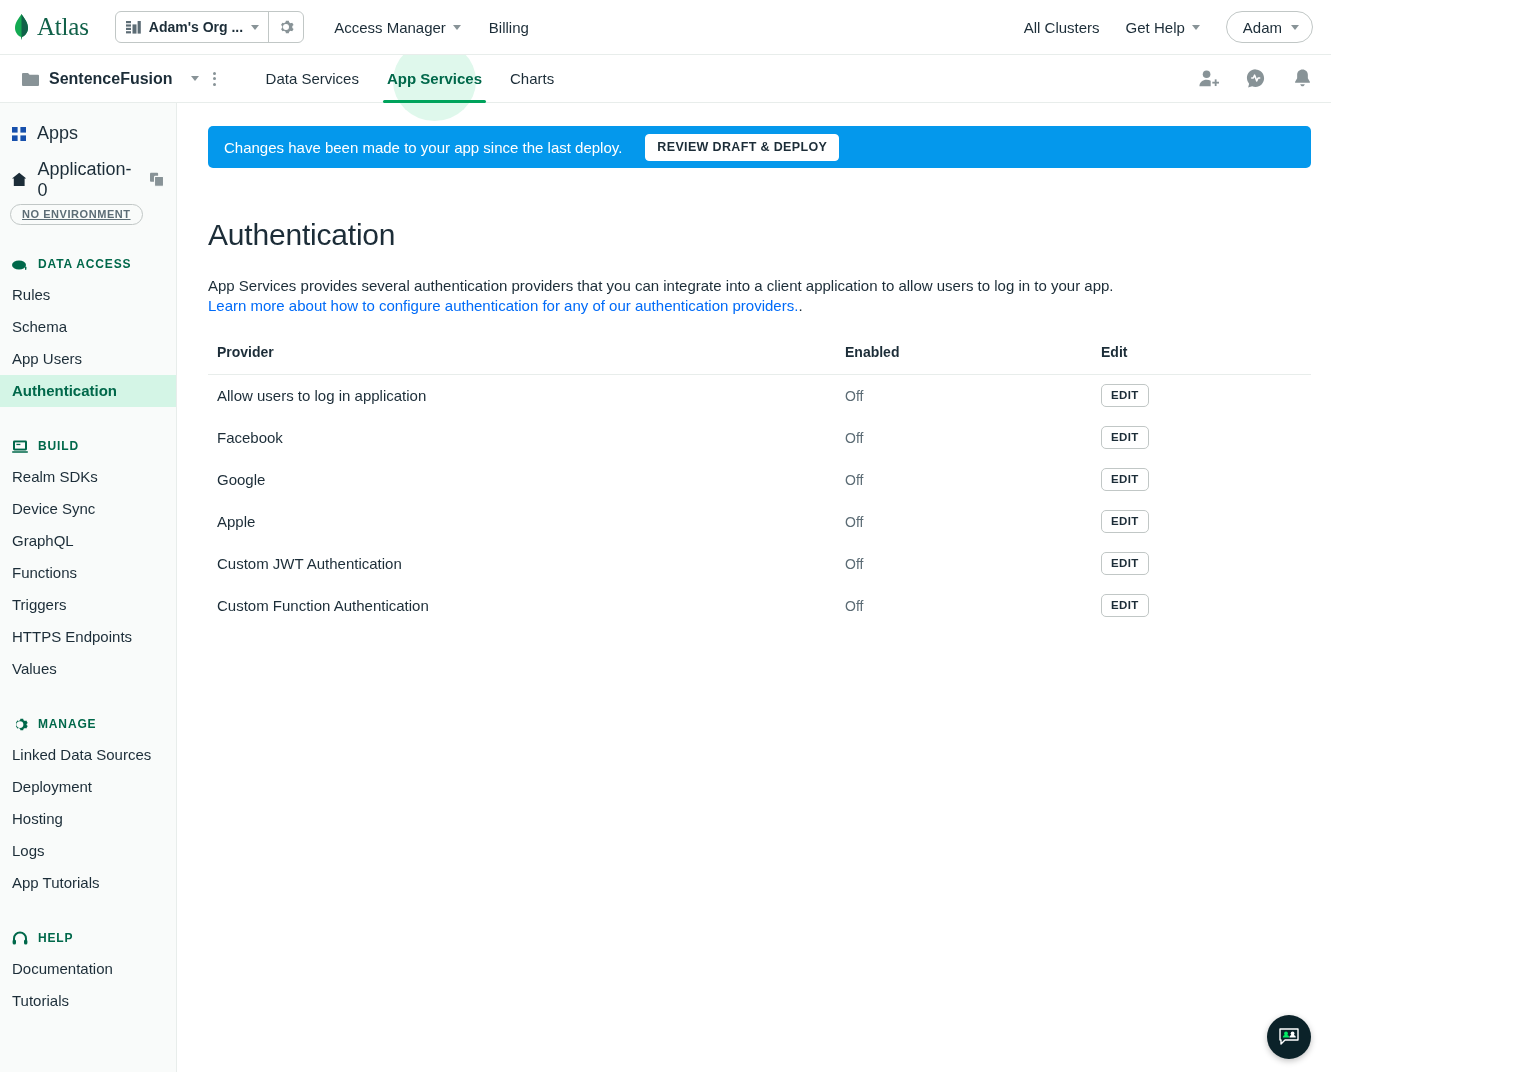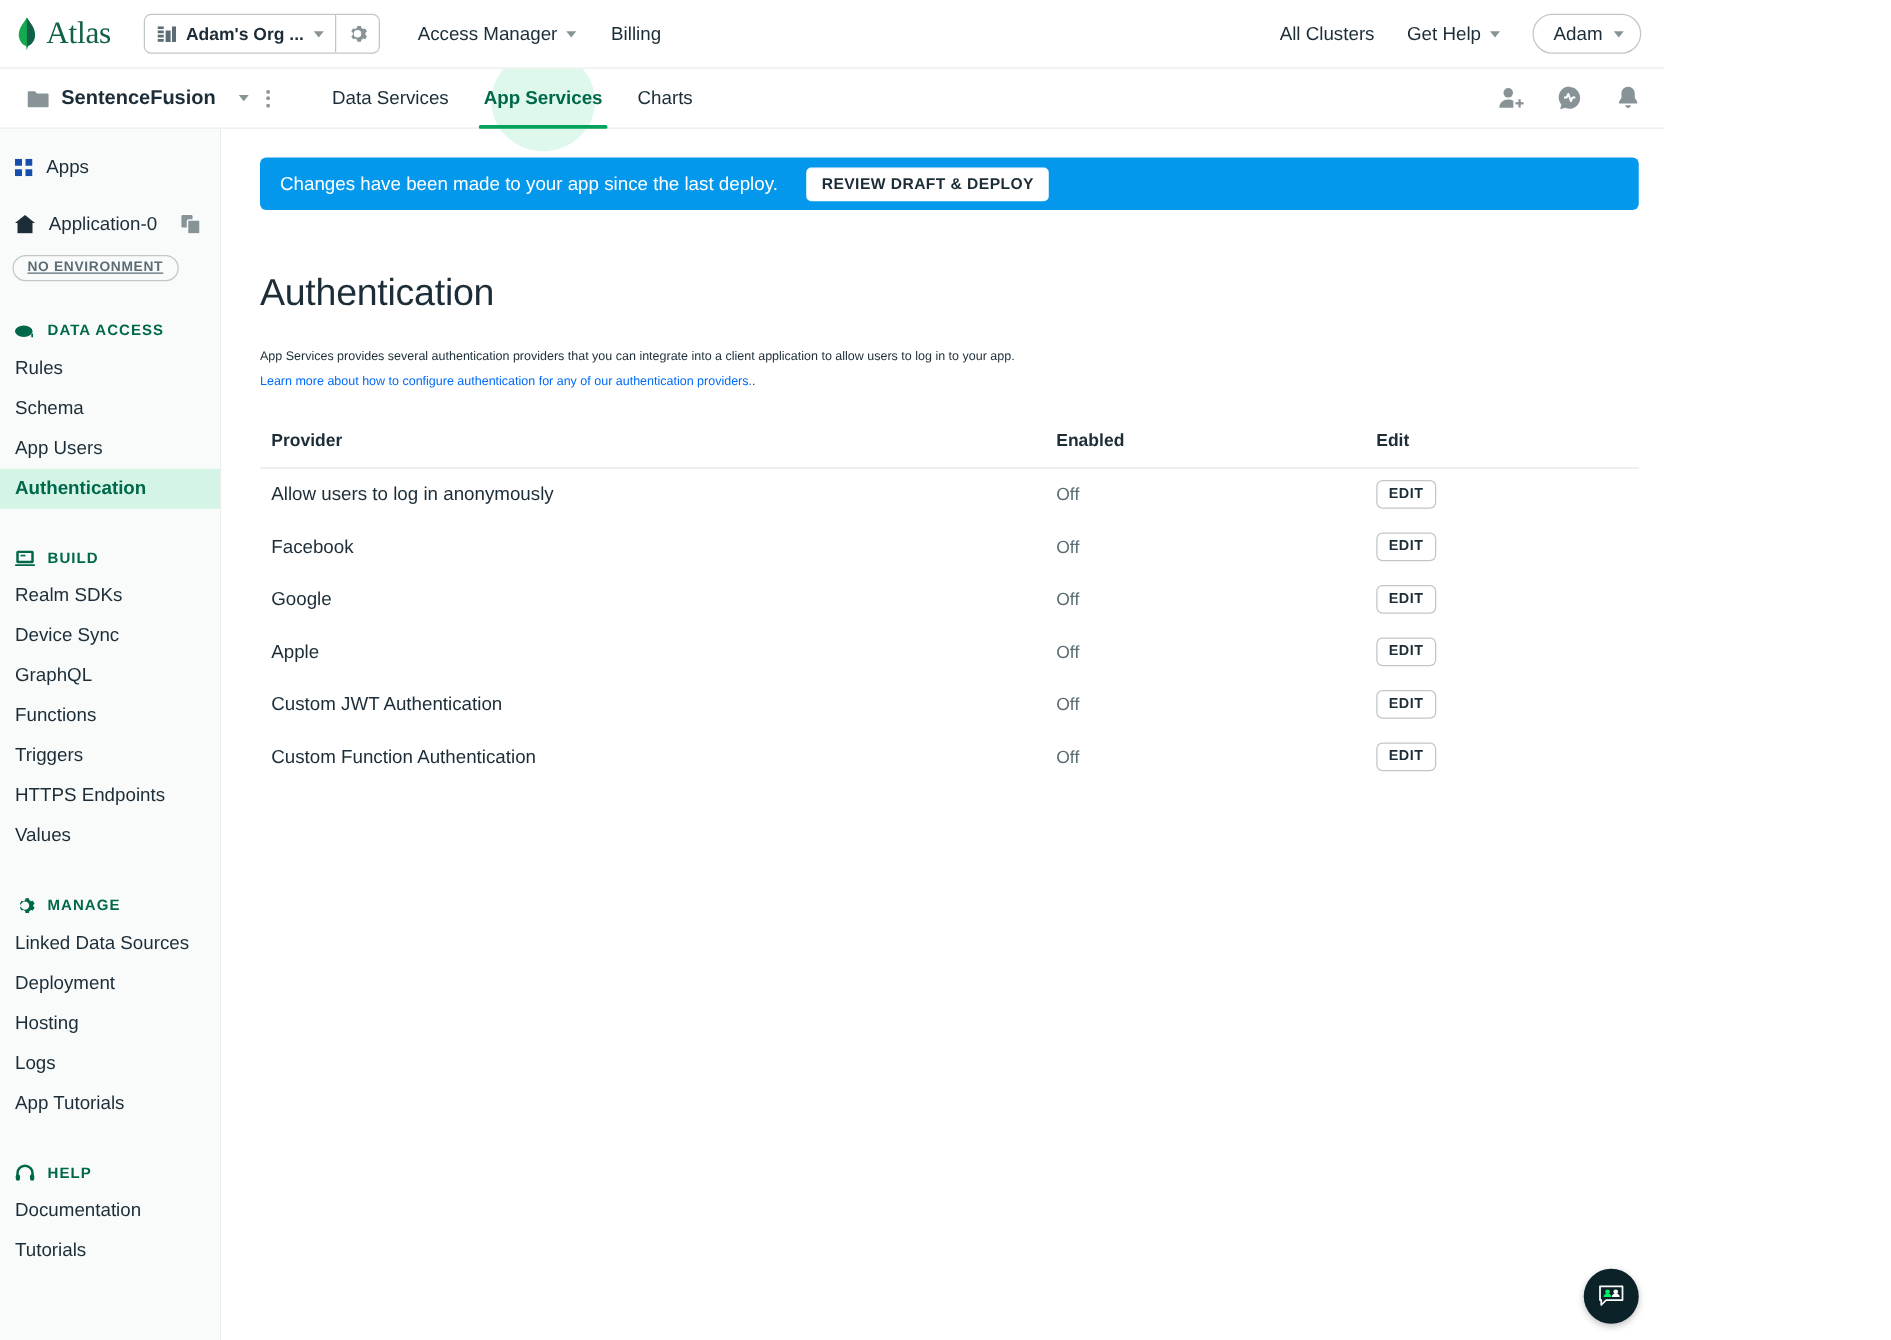--- a/index.html
+++ b/index.html
@@ -85,21 +85,21 @@
   .body { display: flex; flex: 1; min-height: 0; position: relative; }
 
   
   .sidebar {
     width: 177px; min-width: 177px;
     background: #f9fbfa; border-right: 1px solid #e8edeb;
     padding-top: 14px; overflow: hidden;
   }
   .sb-row { display: flex; align-items: center; gap: 11px; padding: 0 12px; height: 33px; }
   .sb-apps-ico { width: 14px; height: 14px; display:block; }
-  .sb-txt { font-size: 15px; color: #1c2d38; }
+  .sb-txt { font-size: 18px; color: #1c2d38; }
   .sb-home-ico { width: 16px; height: 15px; display:block; }
   .sb-copy-ico { width: 15px; height: 15px; display:block; margin-left: 8px; }
   .env-badge {
     margin: 8px 0 0 10px; display: inline-block;
     border: 1px solid #c1c7c6; border-radius: 12px;
     padding: 3px 11px 4px; font-size: 11px; font-weight: bold;
     letter-spacing: .55px; color: #5c6c75; text-decoration: underline;
   }
   .sb-section {
     display: flex; align-items: center; gap: 10px;
@@ -131,21 +131,21 @@
   .tabs { display: flex; gap: 0; margin-top: 20px; border-bottom: 1px solid #e8edeb; max-width: 1286px; }
   .tab {
     position: relative; padding: 0 15px 13px; font-size: 15px; color: #5c6c75; cursor: pointer;
   }
   .tab:first-child { padding-left: 10px; }
   .tab.active { color: #00684a; font-weight: bold; }
   .tab.active:after {
     content: ""; position: absolute; left: 0; right: 0; bottom: -1px; height: 3px;
     background: #00a35c; border-radius: 2px;
   }
-  .desc { margin-top: 24px; font-size: 10px; color: #1c2d38; line-height: 20px; }
+  .desc { margin-top: 24px; font-size: 15px; color: #1c2d38; line-height: 20px; }
   .desc a { color: #016bf8; text-decoration: none; }
 
   table.prov { width: 100%; max-width: 1286px; border-collapse: collapse; margin-top: 28px; }
   table.prov th {
     text-align: left; font-size: 14px; font-weight: bold; color: #1c2d38;
     padding: 0 0 14px 0; border-bottom: 1px solid #e8edeb;
   }
   table.prov th.c-prov { padding-left: 9px; }
   table.prov th.c-en { width: 256px; }
   table.prov th.c-ed { width: 210px; }
@@ -378,21 +378,21 @@
       <table class="prov">
         <thead>
           <tr>
             <th class="c-prov">Provider</th>
             <th class="c-en">Enabled</th>
             <th class="c-ed">Edit</th>
           </tr>
         </thead>
         <tbody>
           <tr>
-            <td class="c-prov">Allow users to log in anonymously</td>
+            <td class="c-prov">Allow users to log in application</td>
             <td><span class="state-off">Off</span></td>
             <td><button class="edit-btn">EDIT</button></td>
           </tr>
           <tr>
             <td class="c-prov">Facebook</td>
             <td><span class="state-off">Off</span></td>
             <td><button class="edit-btn">EDIT</button></td>
           </tr>
           <tr>
             <td class="c-prov">Google</td>

